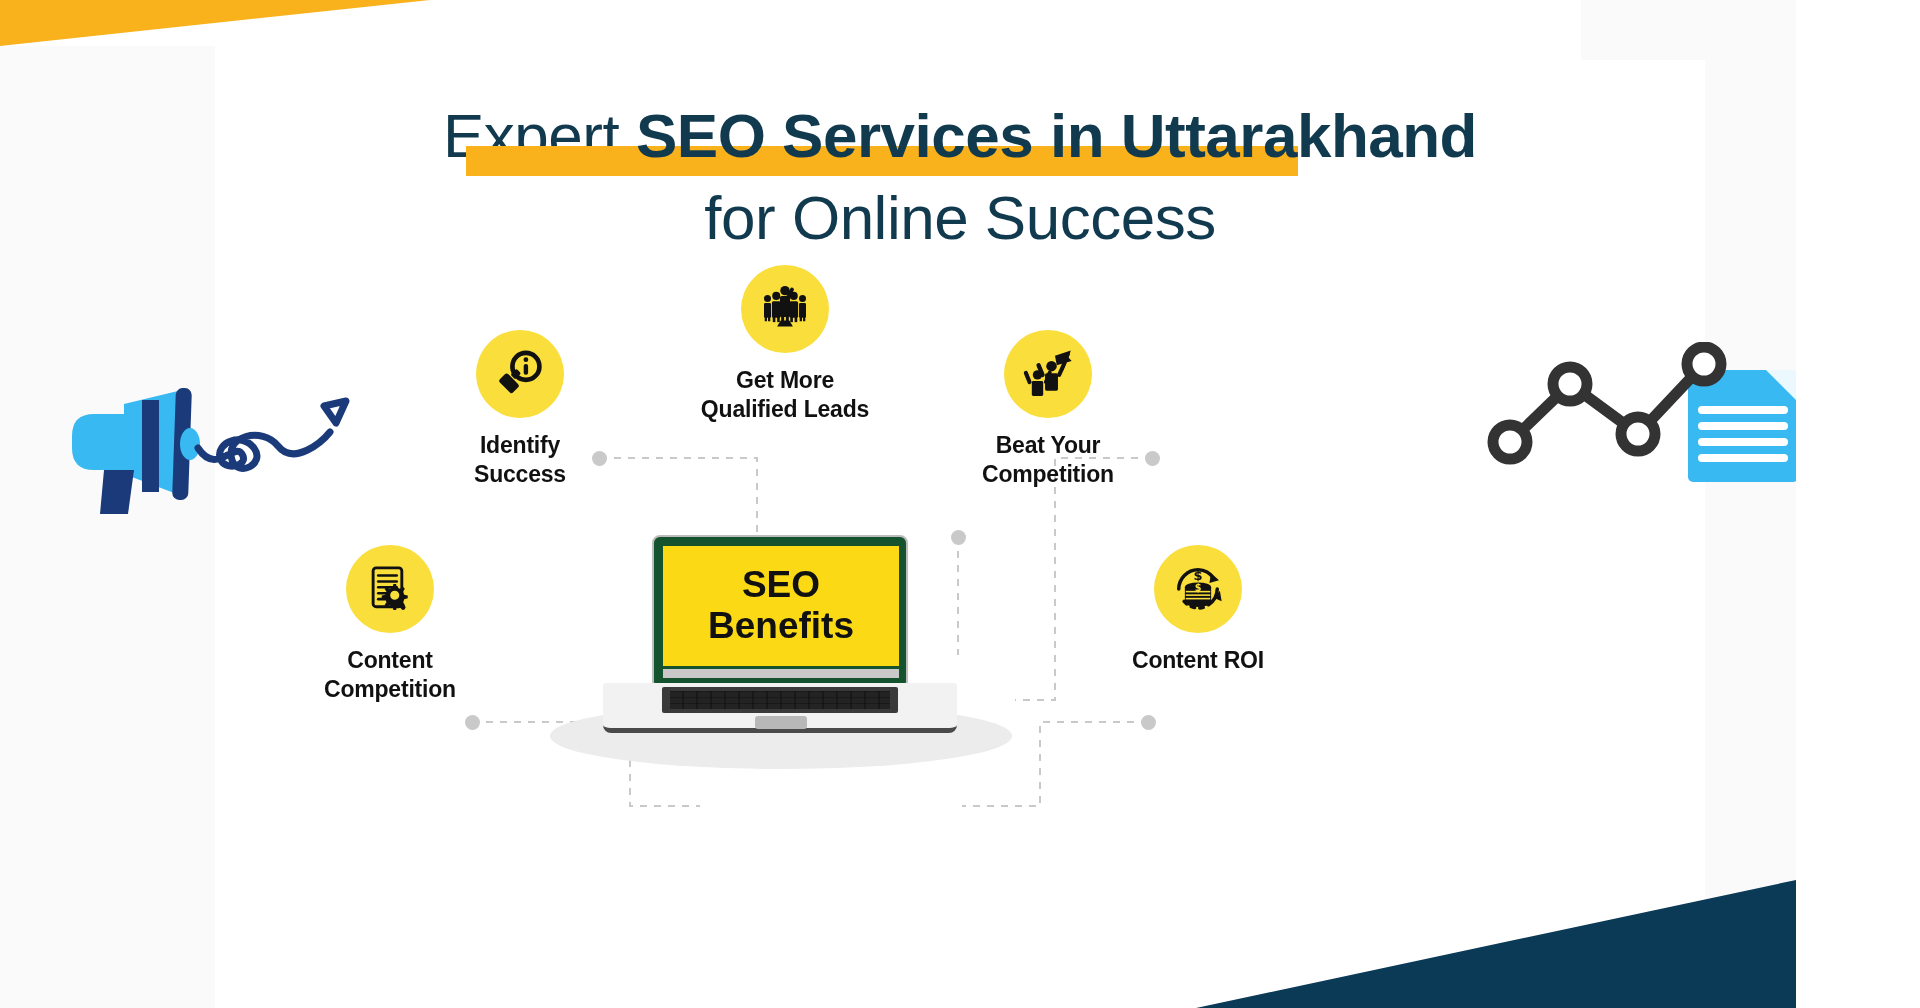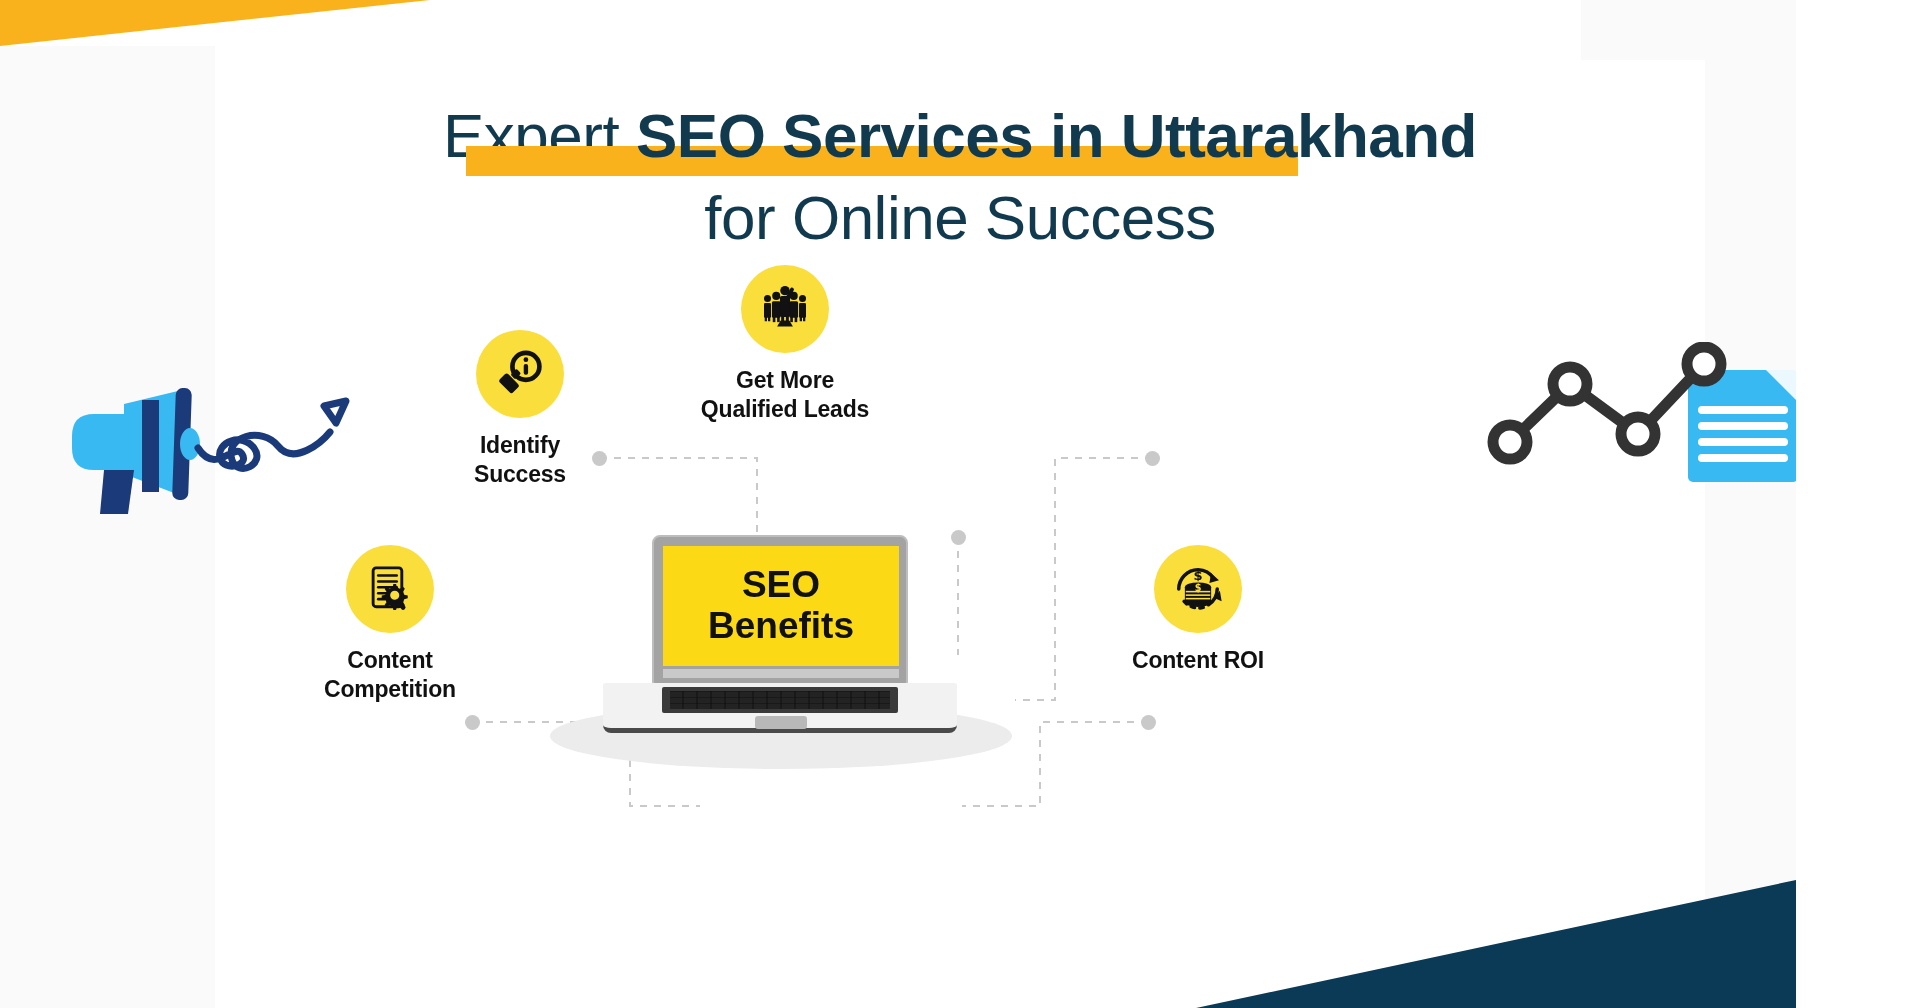--- a/index.html
+++ b/index.html
@@ -85,21 +85,21 @@
   }
 
   
   #laptop { position:absolute; left:545px; top:535px; width:470px; height:235px; }
   .lap-shadow {
     position:absolute; left:5px; top:168px; width:462px; height:66px;
     background:#ECECEC; border-radius:50%;
   }
   .lap-lid {
     position:absolute; left:107px; top:0; width:256px; height:150px;
-    background:#a3a3a3; border-radius:8px 8px 3px 3px;
+    background:#14532d; border-radius:8px 8px 3px 3px;
     border:2px solid #BDBDBD;
   }
   .lap-screen {
     position:absolute; left:9px; top:9px; width:236px; height:120px;
     background:#FCD915;
     display:flex; align-items:center; justify-content:center;
   }
   .lap-chin {
     position:absolute; left:9px; bottom:5px; width:236px; height:9px;
     background:#C9C9C9;
@@ -216,20 +216,40 @@
             <rect x="33" y="39" width="3.4" height="9"></rect>
           <rect x="36" y="7" width="4.4" height="13" rx="2" transform="rotate(28 38 13)"></rect>
           <path d="M23 52 L41 52 L37 45 L27 45 Z"></path>
         </g>
       </svg>
     </div>
     <div class="node-label">Get More
 Qualified Leads</div>
   </div>
 
+  <div class="node" id="node-beat">
+    <div class="circle">
+      <svg width="56" height="56" viewBox="0 0 64 64">
+        <g fill="#111">
+          <circle cx="20" cy="33" r="5.4"></circle>
+          <rect x="13.5" y="40" width="13" height="17" rx="1.6"></rect>
+          <rect x="6.5" y="28" width="4.6" height="16" rx="2.3" transform="rotate(-22 8.8 36)"></rect>
+          <rect x="29.5" y="28" width="4.6" height="16" rx="2.3" transform="rotate(22 31.8 36)"></rect>
+          <circle cx="36" cy="23" r="6"></circle>
+          <rect x="28.6" y="31" width="14.8" height="20" rx="1.8"></rect>
+          <rect x="21" y="19" width="5" height="17" rx="2.5" transform="rotate(-22 23.5 27.5)"></rect>
+          <rect x="45.6" y="16" width="4.6" height="20" rx="2.3" transform="rotate(24 47.9 26)"></rect>
+          <rect x="50" y="7" width="3.4" height="22" rx="1.4" transform="rotate(22 51.7 18)"></rect>
+          <path d="M40 11 L58 5 L55.5 13 L59 17 L42 22 Z"></path>
+        </g>
+      </svg>
+    </div>
+    <div class="node-label">Beat Your
+Competition</div>
+  </div>
 
   <div class="node" id="node-content">
     <div class="circle">
       <svg width="54" height="54" viewBox="0 0 64 64">
         <rect x="12" y="7" width="34" height="46" rx="3.5" fill="none" stroke="#111" stroke-width="3.4"></rect>
         <g stroke="#111" stroke-width="3" stroke-linecap="round">
           <line x1="18" y1="16" x2="40" y2="16"></line>
           <line x1="18" y1="23" x2="40" y2="23"></line>
           <line x1="18" y1="30" x2="40" y2="30"></line>
           <line x1="18" y1="37" x2="30" y2="37"></line>

